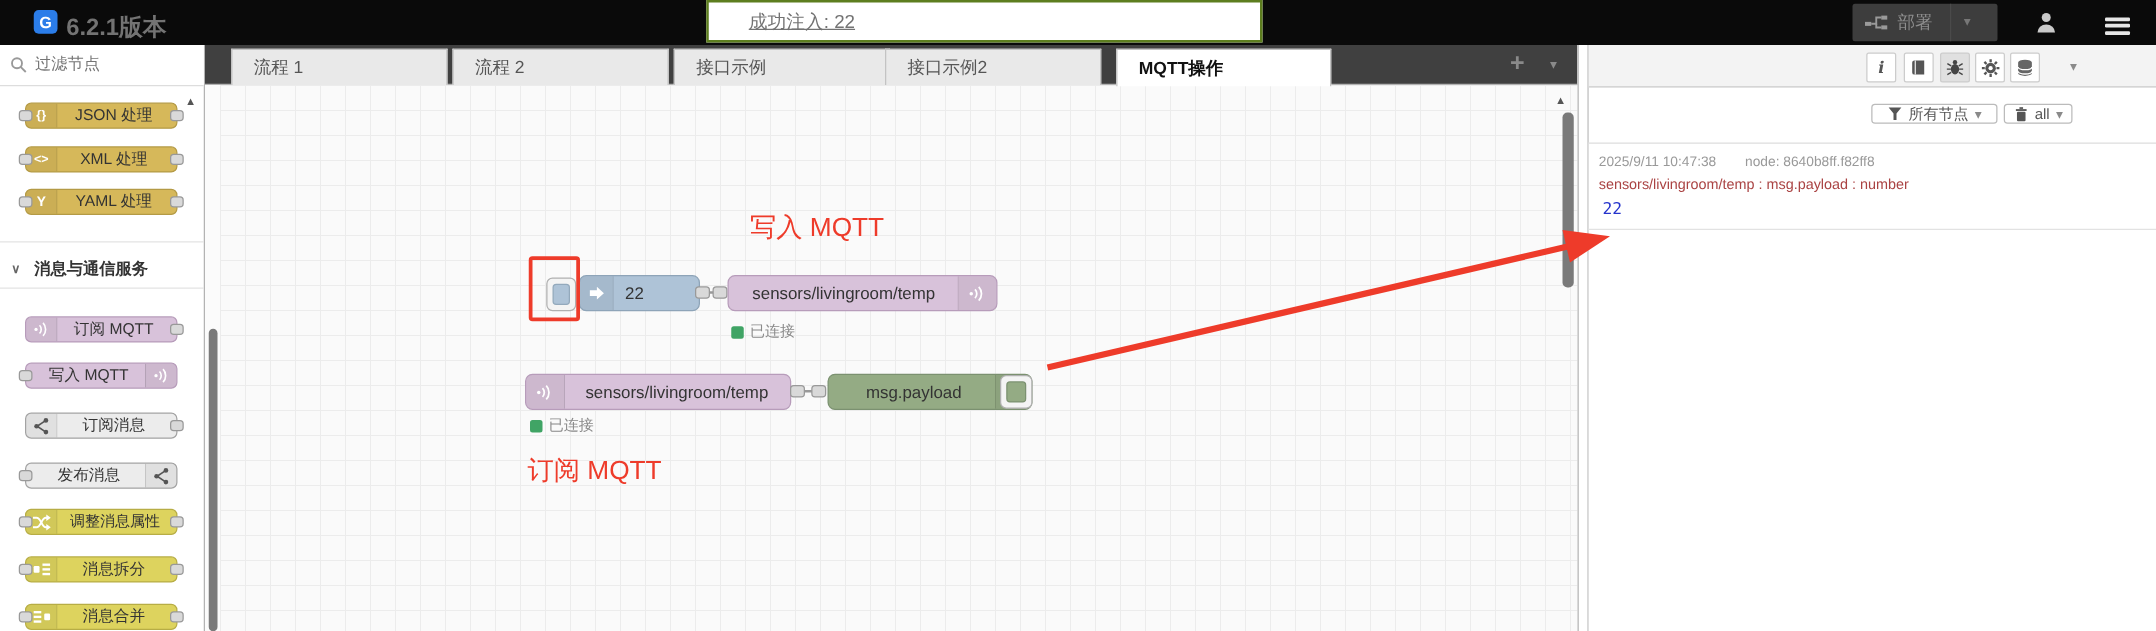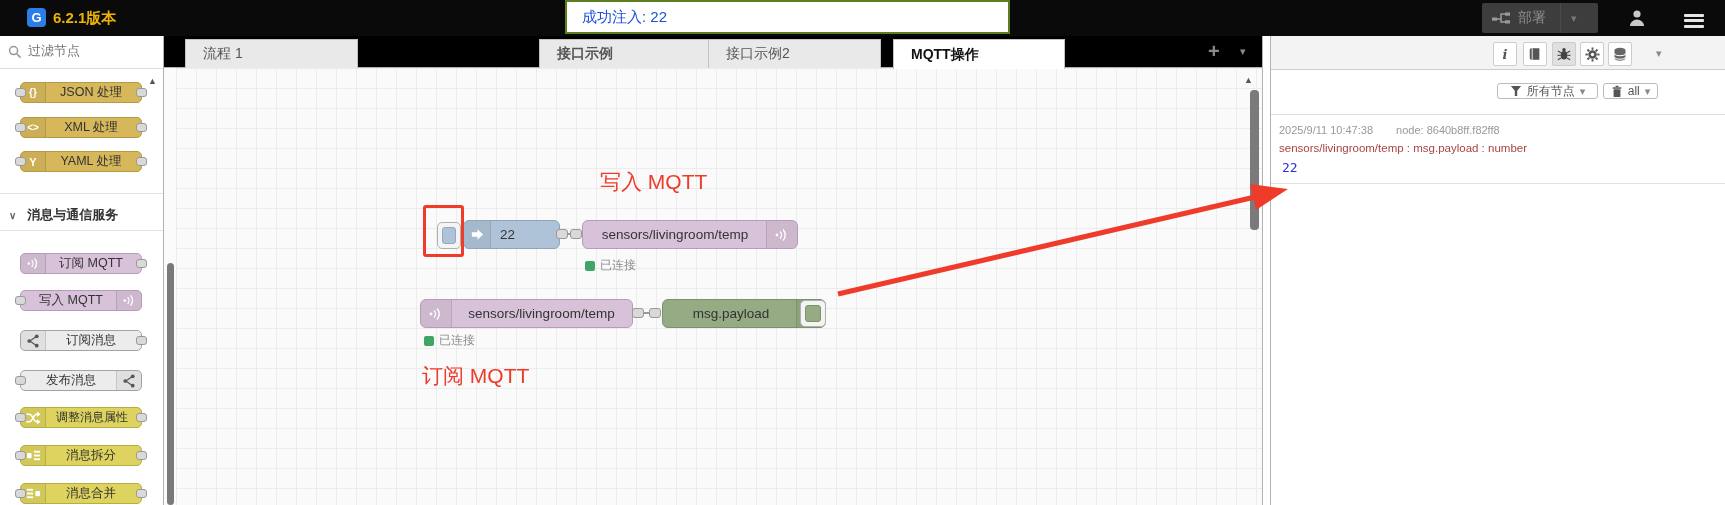--- a/index.html
+++ b/index.html
@@ -4,30 +4,30 @@
 <style>
   html,body{margin:0;padding:0;background:#fff;}
   .root{position:relative;width:1725px;height:505px;overflow:hidden;
         font-family:"Liberation Sans",sans-serif;color:#333;background:#fff;}
   .abs{position:absolute;box-sizing:border-box;}
 
   
   .header{left:0;top:0;width:1725px;height:36px;background:#0a0a0a;}
   .logo{left:27px;top:8px;width:19px;height:19px;background:#2b7de9;border-radius:4px;
         color:#fff;font-weight:bold;font-size:13px;display:flex;align-items:center;justify-content:center;}
-  .apptitle{left:53px;top:9px;color:#eab308;font-size:15px;font-weight:bold;}
+  .apptitle{left:53px;top:9px;color:#737373;font-size:19px;font-weight:bold;}
   .deploy{left:1482px;top:3px;width:116px;height:30px;background:#3d3d3d;border-radius:2px;
           display:flex;align-items:center;padding:0 10px;}
   .deploy .lbl{color:#8e8e8e;font-size:14px;margin-left:8px;}
   .deploy .caret{color:#777;font-size:11px;margin-left:14px;border-left:1px solid #4a4a4a;padding-left:10px;line-height:30px;}
   .burger span{display:block;width:20px;height:3px;background:#e6e6e6;border-radius:1px;margin:2.5px 0;}
 
   
   .toast{left:565px;top:0;width:445px;height:34px;background:#fff;border:2px solid #5d7e1f;
-         display:flex;align-items:center;padding-left:15px;font-size:15px;color:#1d4ed8;z-index:60;}
+         display:flex;align-items:center;padding-left:32px;font-size:15px;color:#737373;z-index:60;text-decoration:underline;}
 
   
   .palette{left:0;top:36px;width:164px;height:469px;background:#fff;border-right:1px solid #b3b3b3;}
   .psearch{left:0;top:0;width:163px;height:33px;border-bottom:1px solid #ddd;background:#fff;}
   .psearch input{position:absolute;left:26px;top:6px;width:125px;border:none;outline:none;
                  font-size:13px;color:#555;font-family:"Liberation Sans",sans-serif;background:transparent;}
   .pitem{left:20px;width:122px;height:21px;border-radius:5px;border:1px solid;font-size:12.5px;
          display:flex;align-items:center;justify-content:center;color:#333;}
   .pitem .pic{position:absolute;top:0;bottom:0;width:24px;display:flex;align-items:center;justify-content:center;}
   .pic.left{left:0;border-right:1px solid rgba(0,0,0,0.12);background:rgba(0,0,0,0.05);border-radius:4px 0 0 4px;}
@@ -35,21 +35,21 @@
   .pport{position:absolute;width:11px;height:9px;background:#d9d9d9;border:1px solid #999;border-radius:3px;top:5px;box-sizing:border-box;}
   .pport.l{left:-6px;} .pport.r{right:-6px;}
   .gold{background:#d6b85a;border-color:#b49a45;}
   .lav{background:#d8c2da;border-color:#b79cba;}
   .plain{background:#ececec;border-color:#a3a3a3;}
   .yel{background:#ddd35e;border-color:#b7ad45;}
   .psec{left:0;width:163px;height:20px;display:flex;align-items:center;font-size:13px;font-weight:bold;color:#333;}
   .pdiv{left:0;width:163px;height:0;border-top:1px solid #e3e3e3;}
 
   
-  .tabbar{left:164px;top:36px;width:1098px;height:32px;background:#000000;border-bottom:1px solid #b3b3b3;}
+  .tabbar{left:164px;top:36px;width:1098px;height:32px;background:#404040;border-bottom:1px solid #b3b3b3;}
   .tab{top:3px;width:173px;height:29px;background:#e9e9e9;border:1px solid #c3c3c3;border-bottom:none;
        font-size:14px;color:#555;display:flex;align-items:center;padding-left:17px;}
   .tab.active{background:#fff;height:30px;color:#111;font-weight:bold;z-index:5;}
 
   
   .canvas{left:164px;top:68px;width:1098px;height:437px;background:#fafafa;
           background-image:linear-gradient(to right,#ececec 1px,transparent 1px),
                            linear-gradient(to bottom,#ececec 1px,transparent 1px);
           background-size:20px 20px;background-position:12px 0;}
   .cstrip{left:0;top:0;width:12px;height:437px;background:#fbfbfb;}
@@ -253,21 +253,24 @@
       <span style="padding-left:20px;">消息合并</span>
     </div>
   </div>
 
   <div class="abs scrollthumb" style="left:167px;top:263px;width:7px;height:242px;z-index:20;"></div>
 
   <div class="abs tabbar">
     <div class="abs tab" style="left:21px;">
         <span>流程 1</span>
       </div>
-    <div class="abs tab" style="left:375px;font-weight:bold;">
+    <div class="abs tab" style="left:198px;">
+        <span>流程 2</span>
+      </div>
+    <div class="abs tab" style="left:375px;">
         <span>接口示例</span>
       </div>
     <div class="abs tab" style="left:544px;">
         <span>接口示例2</span>
       </div>
     <div class="abs tab active" style="left:729px;width:172px;">
         <span>MQTT操作</span>
       </div>
     <div class="abs" style="left:1044px;top:4px;font-size:20px;color:#8a8a8a;font-weight:bold;">+</div>
     <div class="abs caretgray" style="left:1076px;top:9px;">▾</div>

